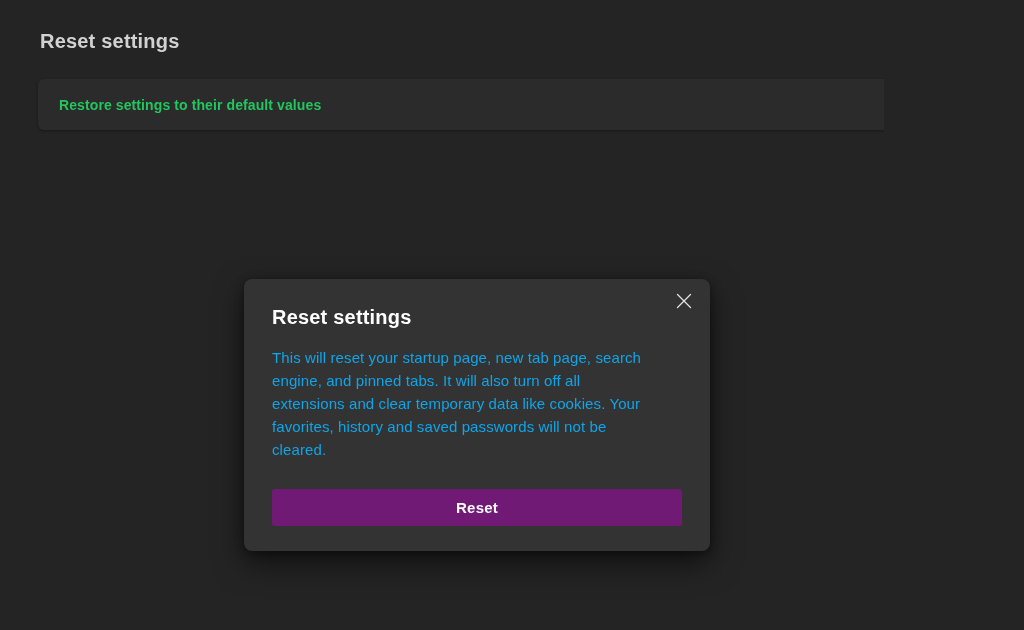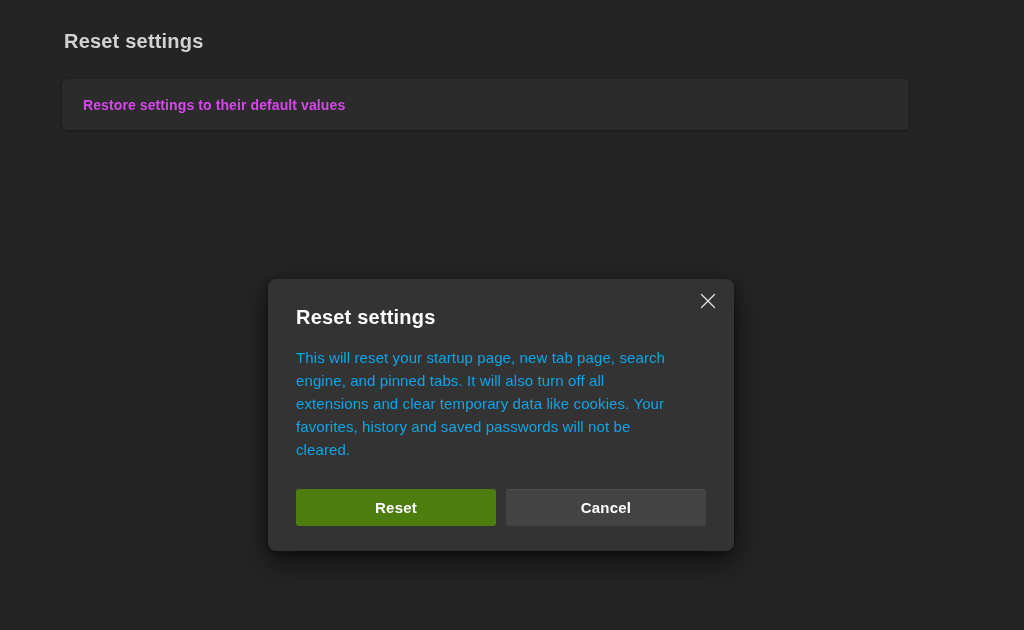--- a/index.html
+++ b/index.html
@@ -7,21 +7,20 @@
     padding: 0;
     background: #242424;
     font-family: "Liberation Sans", "DejaVu Sans", sans-serif;
   }
   .screen {
     position: relative;
     width: 884px;
     height: 630px;
     background: #242424;
     overflow: hidden;
-    margin-left: 24px;
   }
 
   
   .page-title {
     position: absolute;
     left: 40px;
     top: 30px;
     margin: 0;
     font-size: 20px;
     font-weight: 700;
@@ -42,21 +41,21 @@
     display: flex;
     align-items: center;
     justify-content: space-between;
     padding: 0 22px 0 21px;
     box-sizing: border-box;
     cursor: pointer;
   }
   .card-label {
     font-size: 14px;
     font-weight: 700;
-    color: #d946ef;
+    color: #22c55e;
     letter-spacing: 0.1px;
   }
   .chevron-icon {
     width: 14px;
     height: 14px;
     flex: 0 0 auto;
   }
 
   
   .dialog {
@@ -119,21 +118,21 @@
     height: 37px;
     border-radius: 3px;
     font-family: "Liberation Sans", "DejaVu Sans", sans-serif;
     font-size: 15px;
     font-weight: 700;
     letter-spacing: 0.2px;
     cursor: pointer;
     border: none;
   }
   .btn-primary {
-    background: #4d7c0f;
+    background: #701a75;
     color: #ffffff;
   }
   .btn-secondary {
     background: #434343;
     color: #ffffff;
     box-shadow: inset 0 1px 0 rgba(255,255,255,0.06);
   }
 </style>
 </head>
 <body>
@@ -161,18 +160,17 @@
     <h2 class="dialog-title">Reset settings</h2>
 
     <p class="dialog-body">This will reset your startup page, new tab page, search
 engine, and pinned tabs. It will also turn off all
 extensions and clear temporary data like cookies. Your
 favorites, history and saved passwords will not be
 cleared.</p>
 
     <div class="button-row">
       <button class="btn btn-primary">Reset</button>
-      <button class="btn btn-secondary">Cancel</button>
     </div>
 
   </div>
 
 </div>
 
 </body></html>

